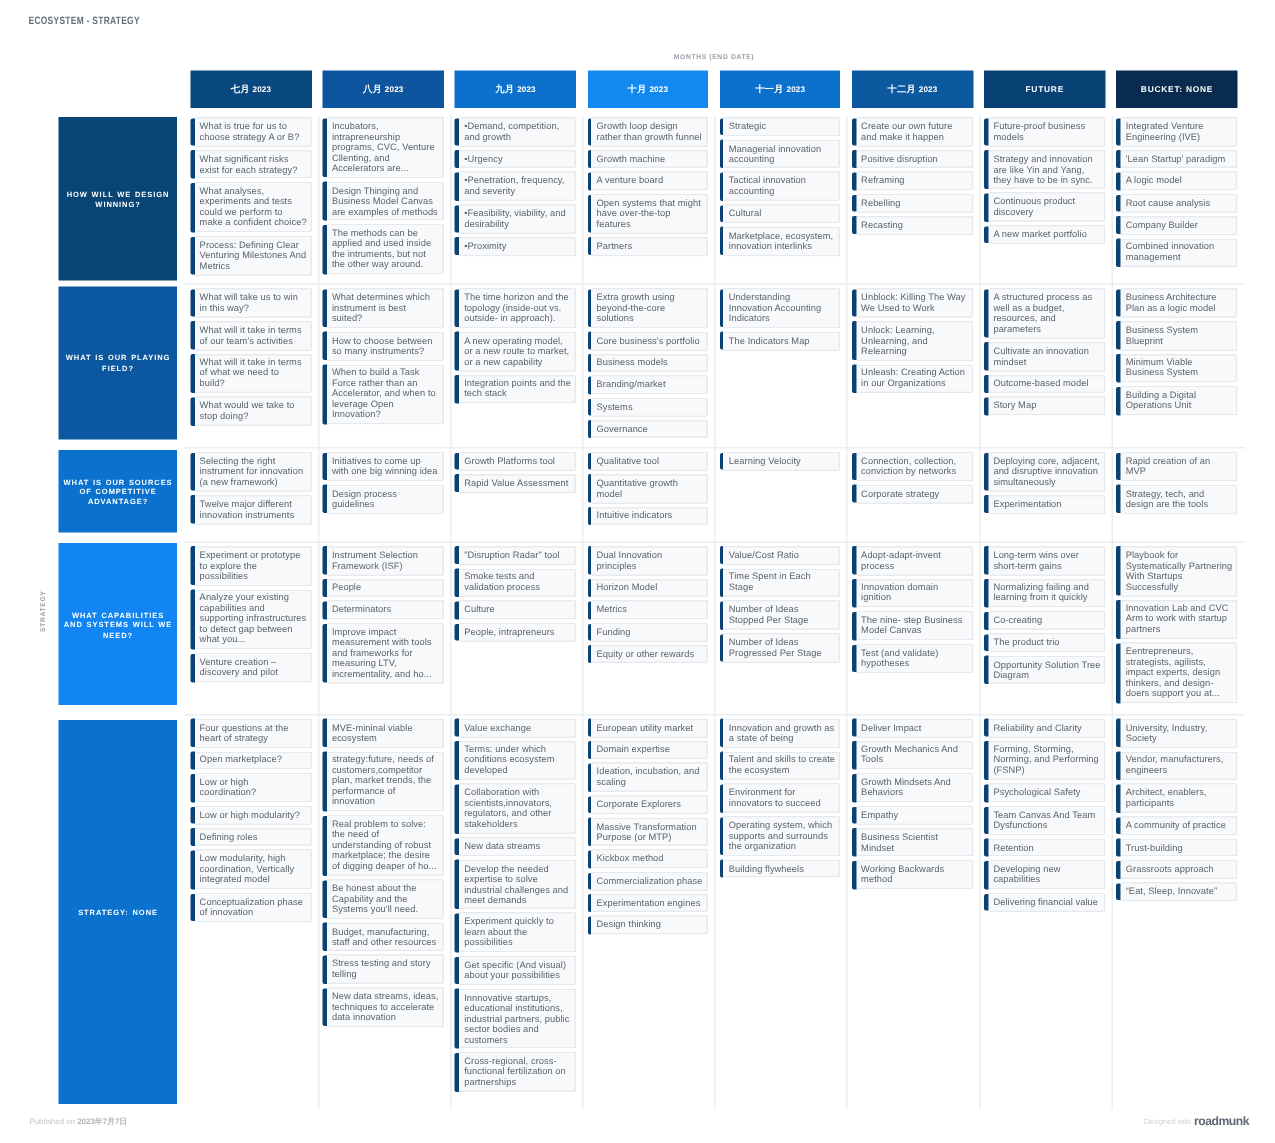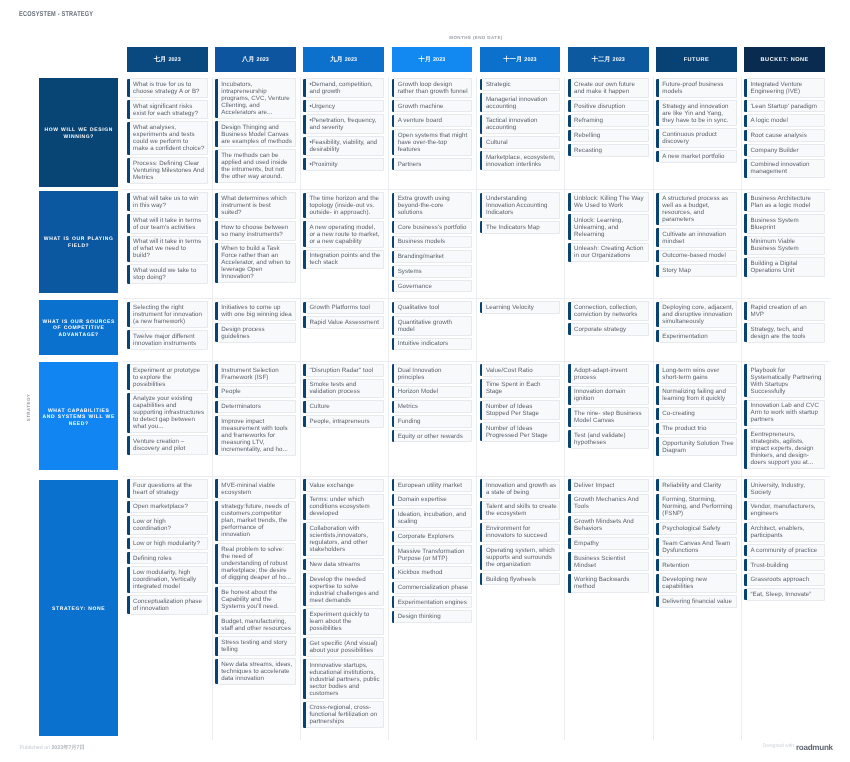--- a/index.html
+++ b/index.html
@@ -104,21 +104,21 @@
 
   
   #footer-left {
     position: absolute; left: 19.6px; top: 743.6px;
     font-size: 5.3px; color: #c2c7ce; white-space: nowrap;
     letter-spacing: -0.02px;
   }
   #footer-left b { font-weight: 700; color: #b0b6bd; }
   #footer-right {
     position: absolute; left: 762.6px; top: 743px;
-    display: flex; align-items: flex-start; white-space: nowrap;
+    display: flex; align-items: center; white-space: nowrap;
   }
   #footer-right .dw { font-size: 5.0px; color: #ccd1d7; margin-right: 2.0px; }
   #footer-right .brand {
     font-size: 8.1px; font-weight: 700; color: #5f6874; letter-spacing: -0.3px;
     position: relative; top: 0.3px;
   }
 </style>
 </head>
 <body>
 

